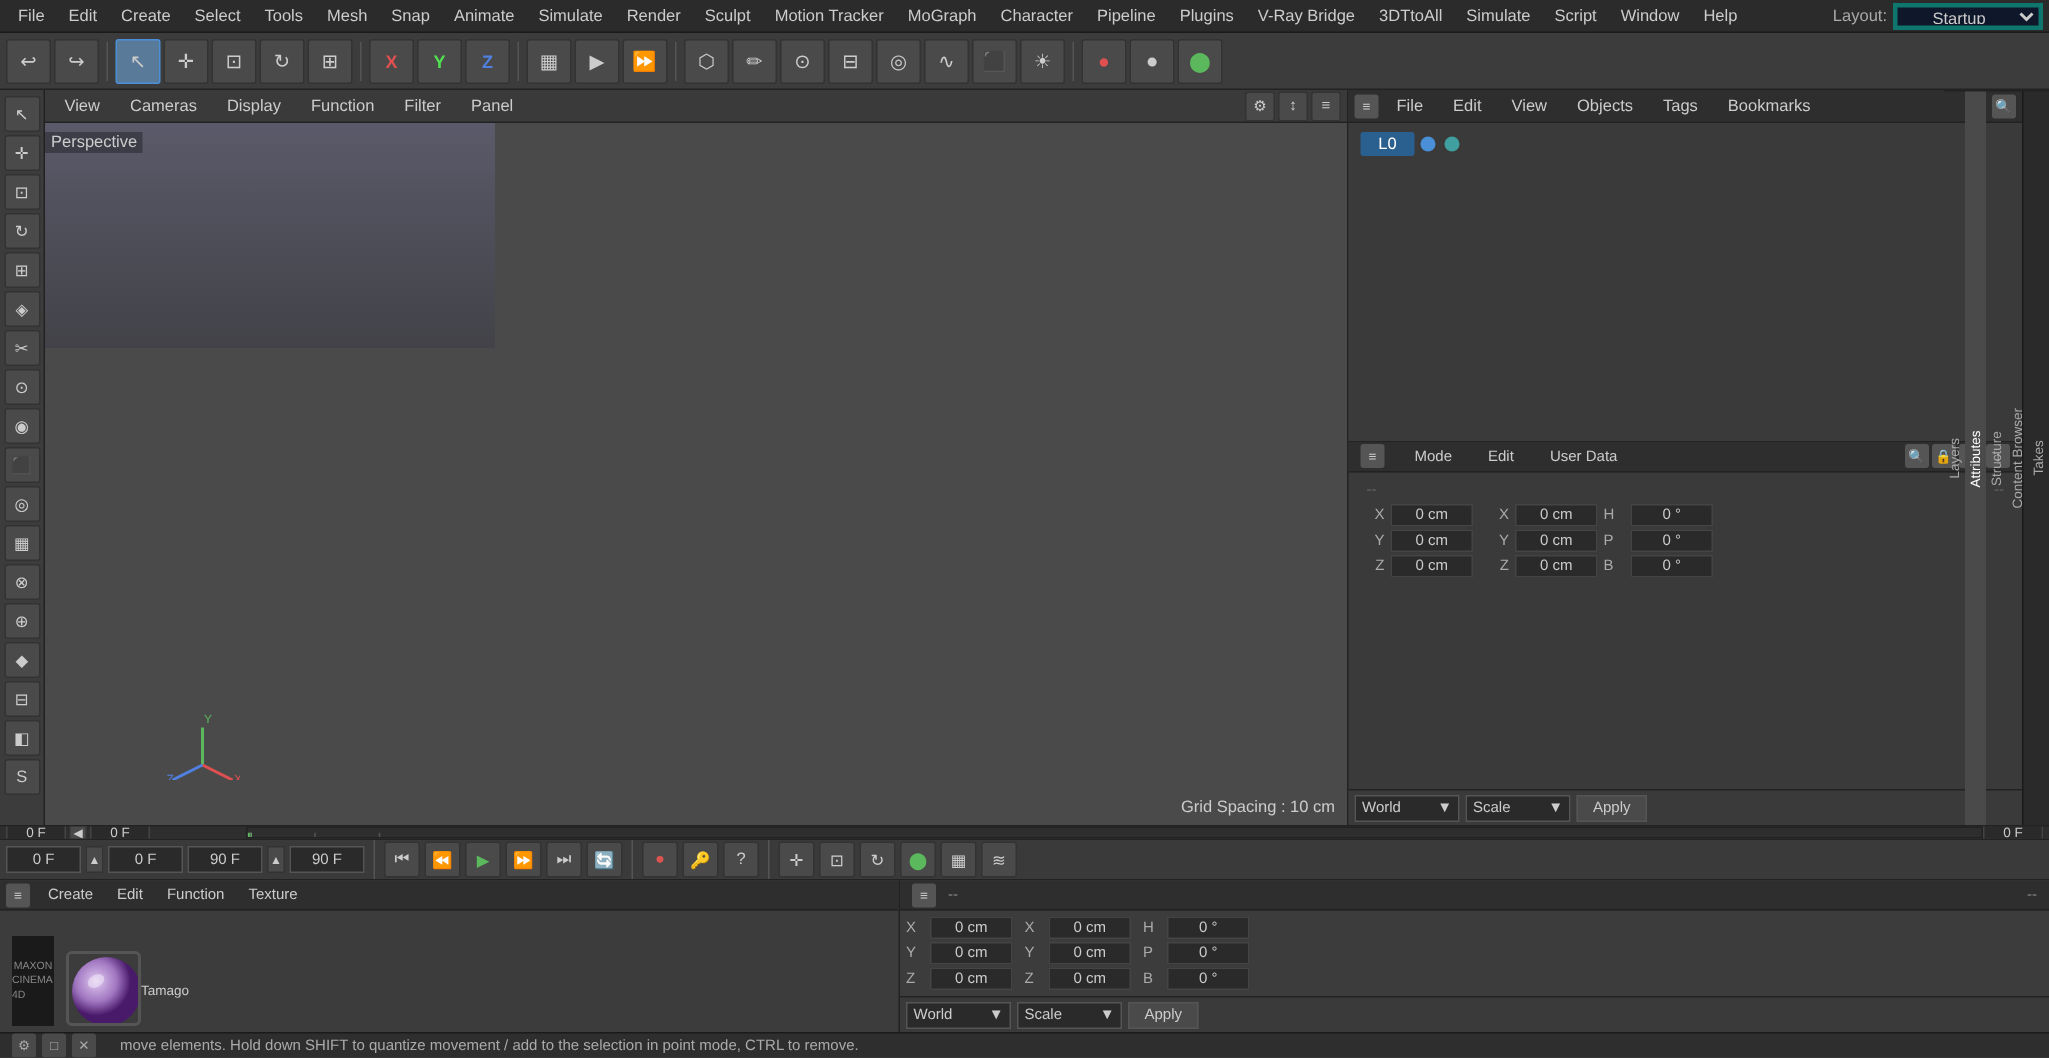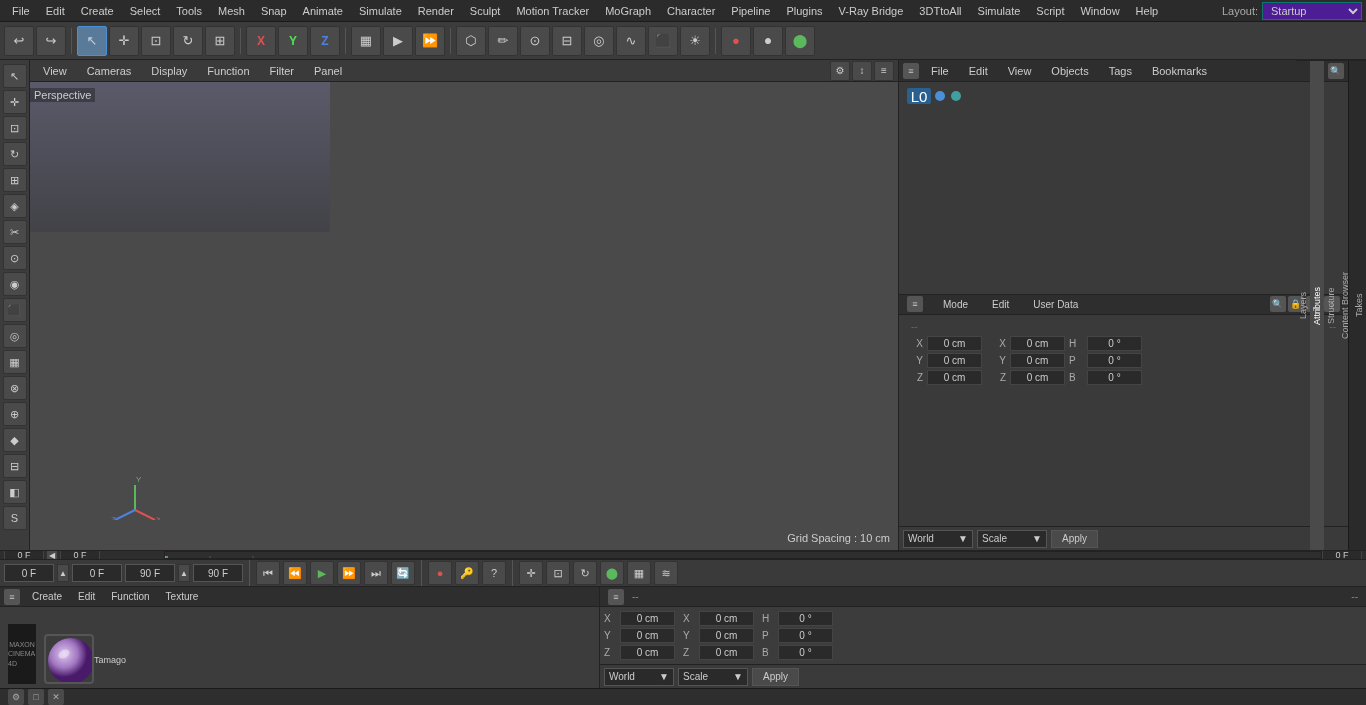--- a/index.html
+++ b/index.html
@@ -31,27 +31,28 @@
       white-space: nowrap;
     }
     .layout-selector {
       margin-left: auto;
       display: flex;
       align-items: center;
       gap: 4px;
     }
     .layout-label { color: #aaa; font-size: 11px; }
     .layout-select {
-      background: #4c1d95;
-      color: #ccc;
-      border: 1px solid #0f766e;
+      background: #0f172a;
+      color: #ccc;
+      border: 3px solid #0f766e;
       font-size: 11px;
       padding: 1px 4px;
       height: 18px;
       width: 100px;
+      text-align: center;
     }
 
     
     #toolbar {
       display: flex;
       align-items: center;
       background: #3c3c3c;
       height: 38px;
       border-bottom: 1px solid #222;
       padding: 0 4px;
@@ -194,28 +195,28 @@
       padding: 4px;
     }
     .object-row {
       display: flex;
       align-items: center;
       gap: 4px;
       padding: 2px 4px;
       cursor: pointer;
     }
     .obj-icon {
-      width: 24px;
+      width: 36px;
       height: 16px;
       background: #5a8a5a;
       border-radius: 2px;
       display: flex;
       align-items: center;
       justify-content: center;
-      font-size: 15px;
+      font-size: 11px;
       color: #fff;
     }
 
     
     #right-vert-tabs {
       width: 18px;
       background: #2e2e2e;
       display: flex;
       flex-direction: column;
       border-left: 1px solid #222;
@@ -940,14 +941,15 @@
       </div>
     </div>
   </div>
 
   <div id="status-bar">
     <div class="status-icons">
       <div class="status-icon">⚙</div>
       <div class="status-icon">□</div>
       <div class="status-icon">✕</div>
     </div>
+    <span>move elements. Hold down SHIFT to quantize movement / add to the selection in point mode, CTRL to remove.</span>
   </div>
 </div>
 
 </body></html>

